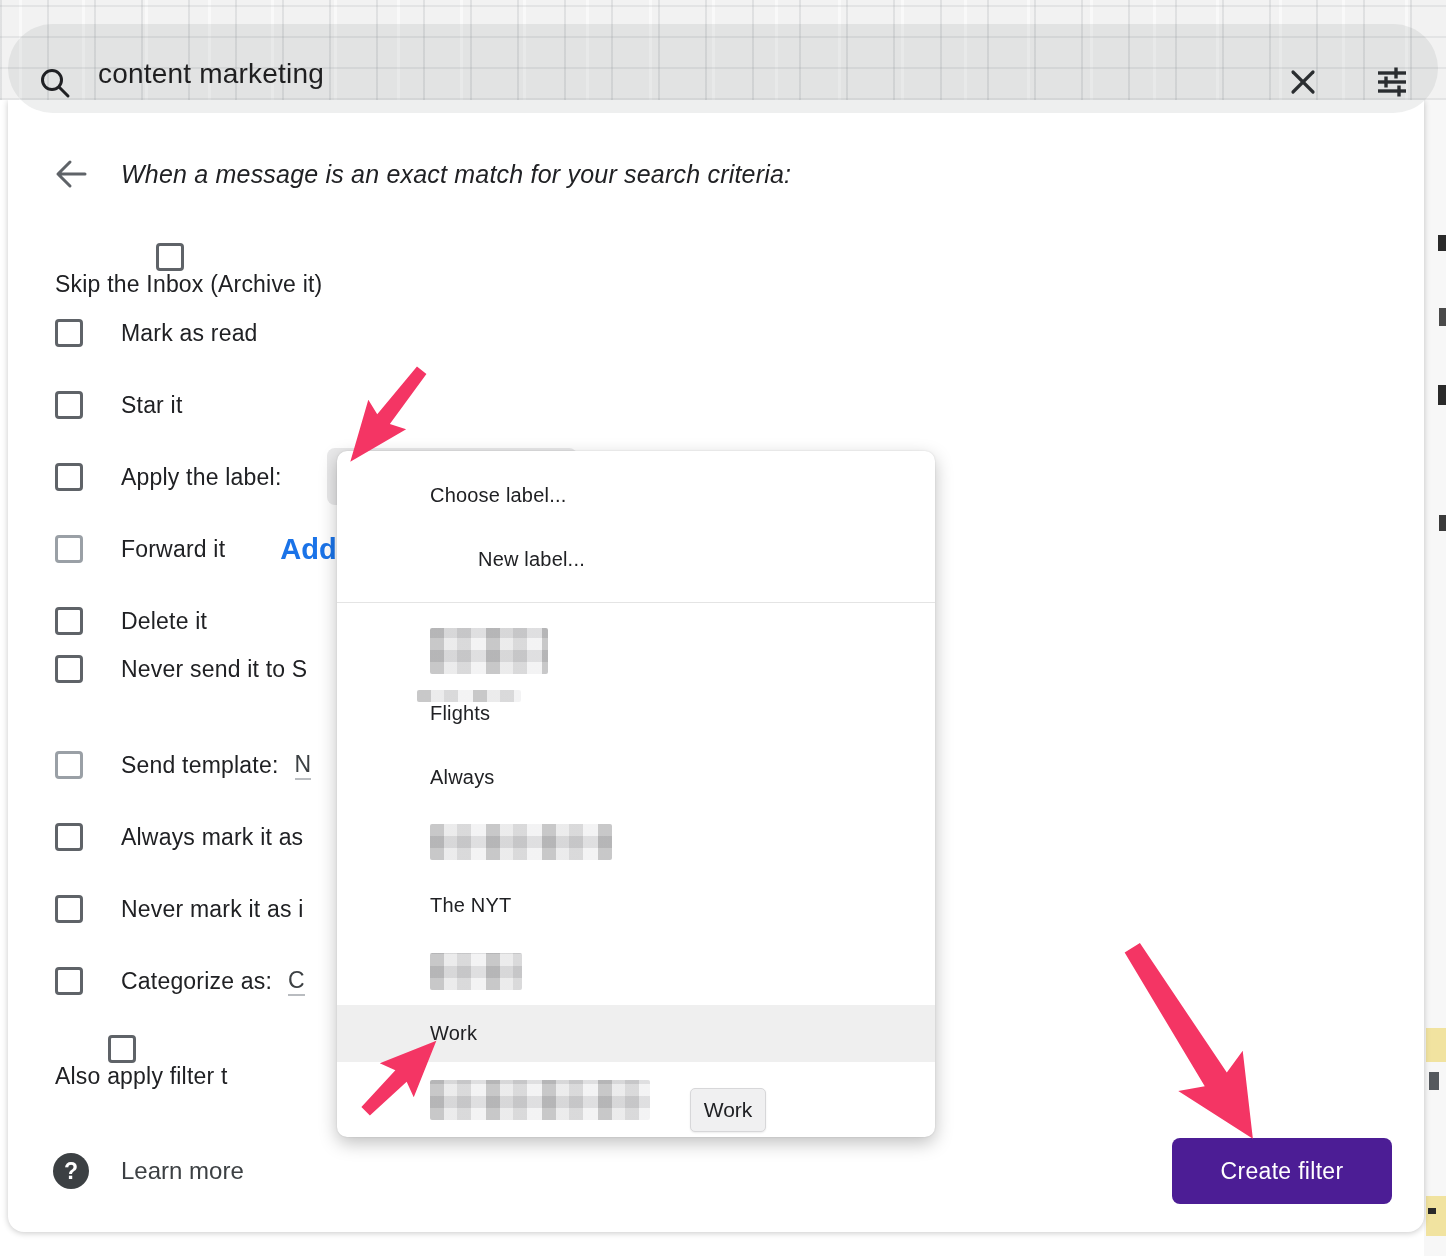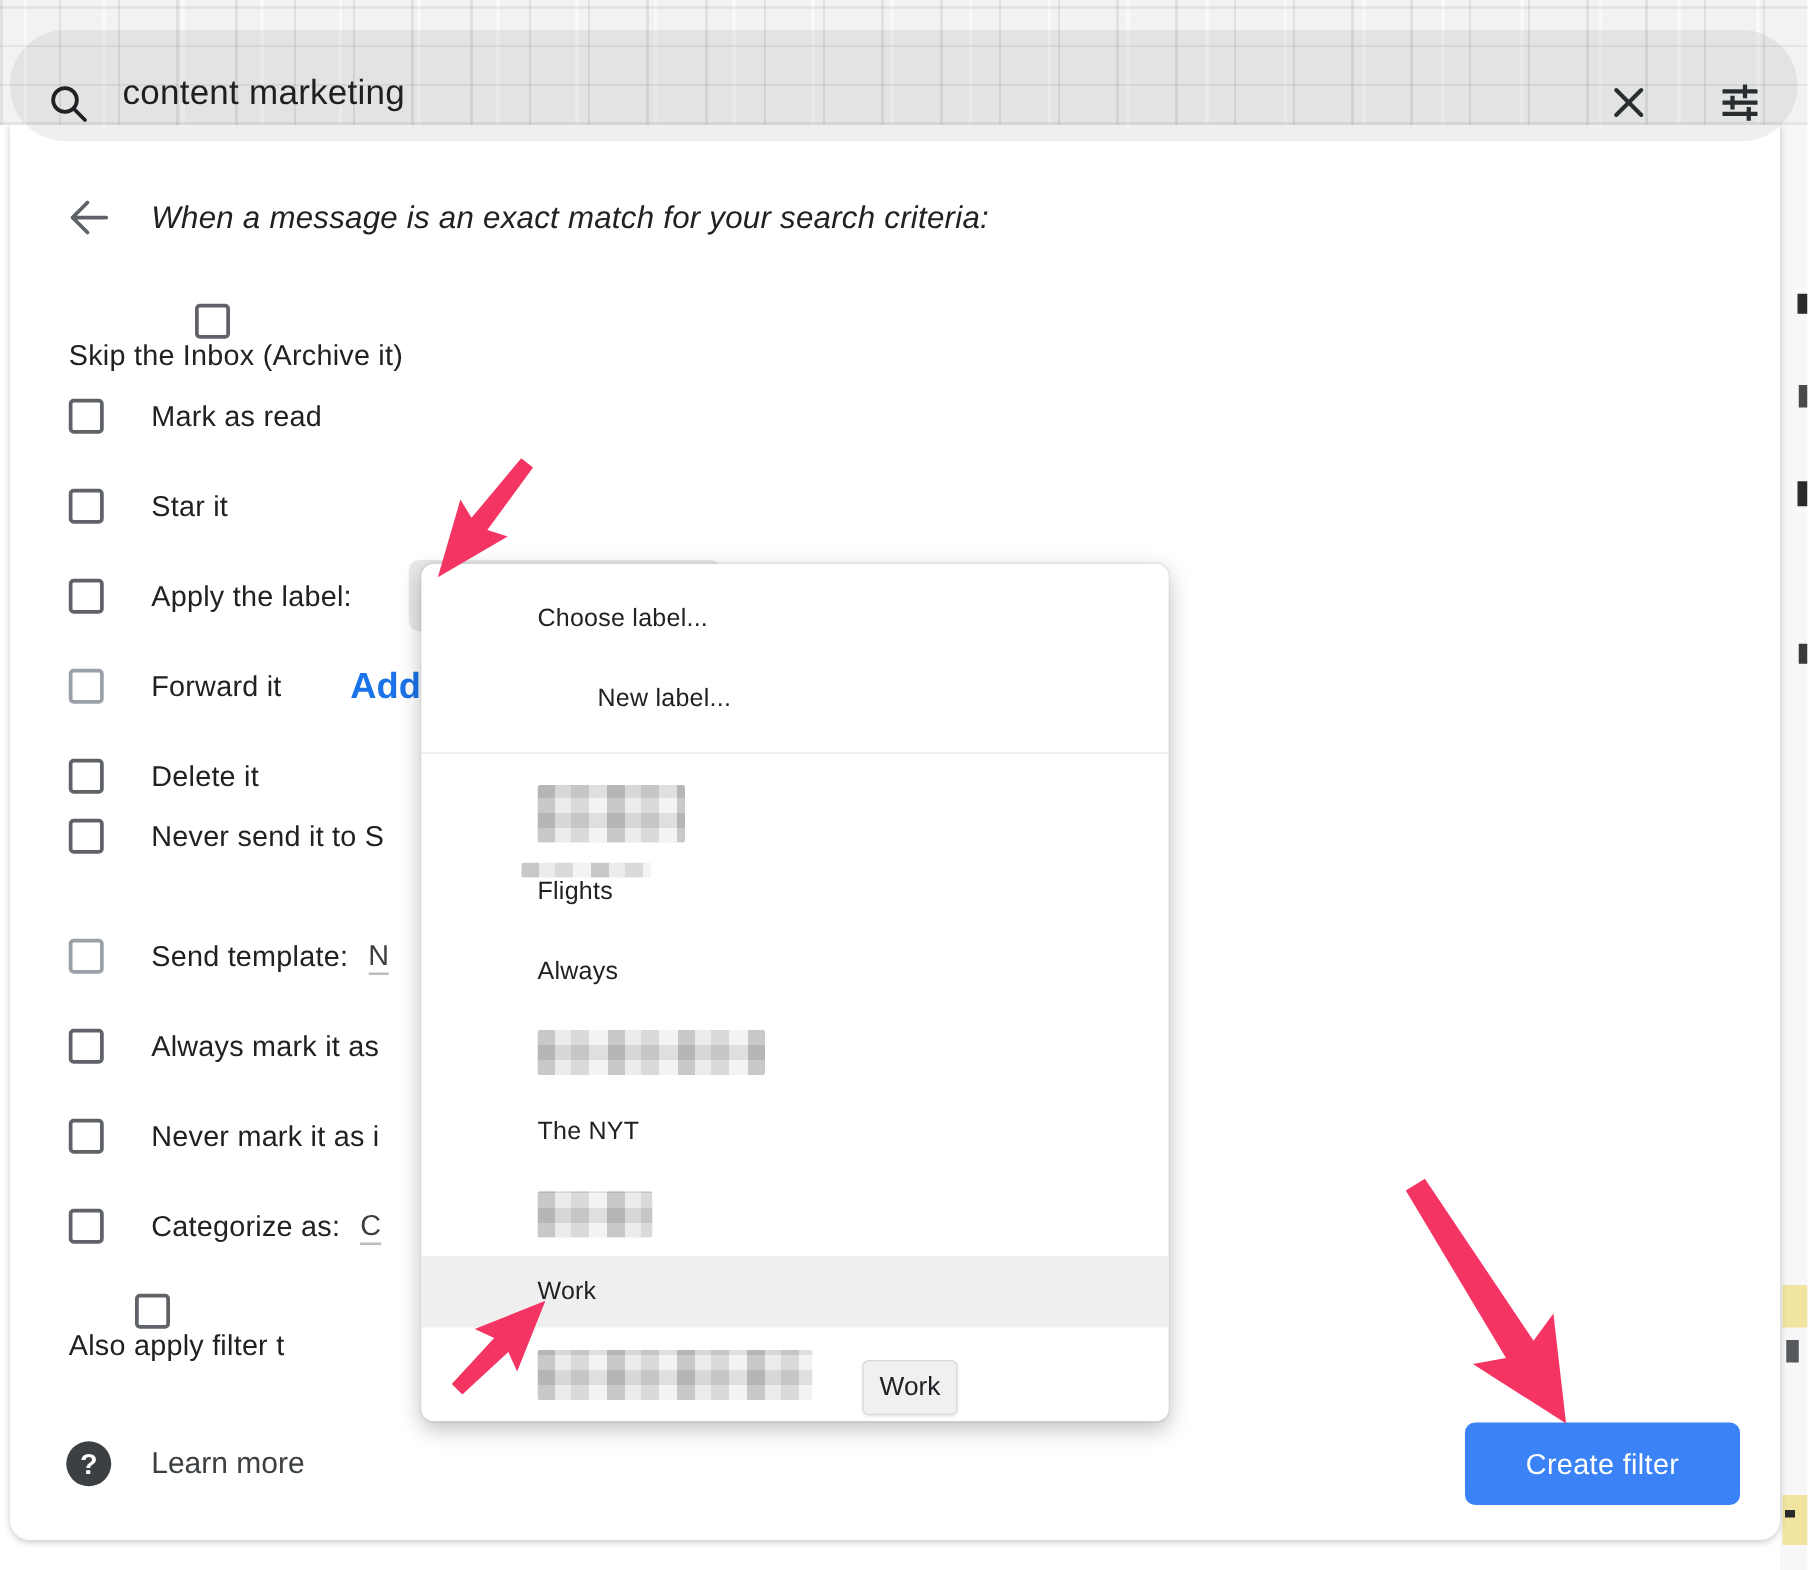--- a/index.html
+++ b/index.html
@@ -69,21 +69,21 @@
   .help-icon{
     left:53px;top:1153px;width:36px;height:36px;border-radius:50%;background:#3c4043;z-index:4;
     color:#fff;font-size:23px;font-weight:700;display:flex;align-items:center;justify-content:center;
   }
   .learn-more{
     left:121px;top:1153px;height:36px;display:flex;align-items:center;z-index:4;
     font-size:24px;color:#3c4043;cursor:pointer;
   }
   .create-btn{
     left:1172px;top:1138px;width:220px;height:66px;z-index:4;
-    background:#3b82f6;border-radius:8px;border:none;cursor:pointer;
+    background:#4c1d95;border-radius:8px;border:none;cursor:pointer;
     display:flex;align-items:center;justify-content:center;
     color:#ffffff;font-size:23px;font-weight:500;letter-spacing:.3px;
     font-family:"Liberation Sans","DejaVu Sans",sans-serif;
   }
 
   
   .menu{
     left:337px;top:451px;width:598px;height:686px;background:#ffffff;z-index:50;
     border-radius:10px;
     box-shadow:0 6px 18px rgba(0,0,0,.25), 0 0 2px rgba(0,0,0,.12);

